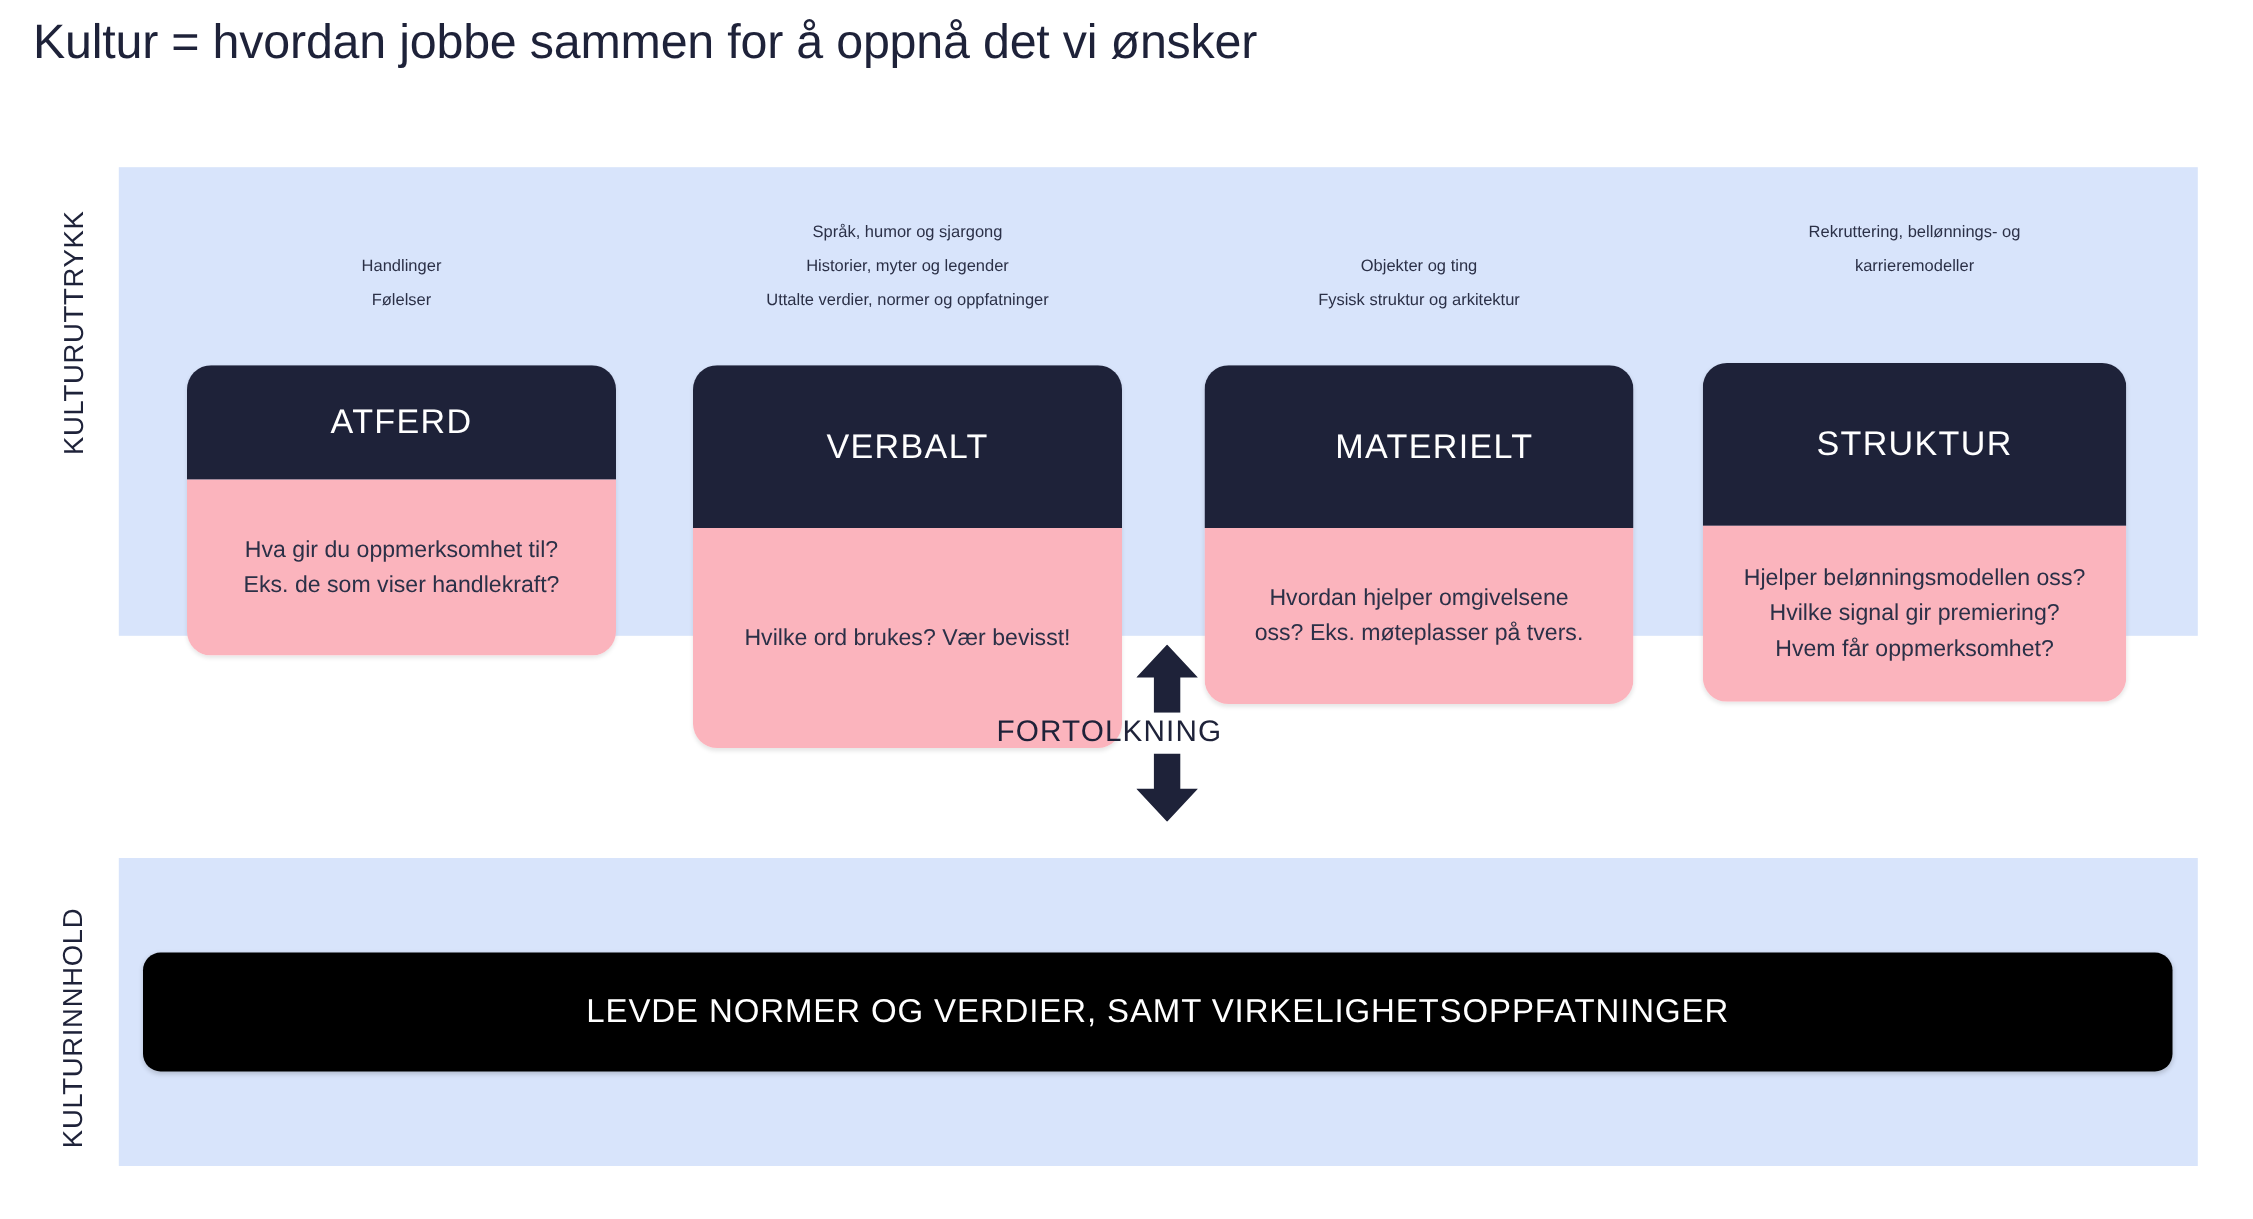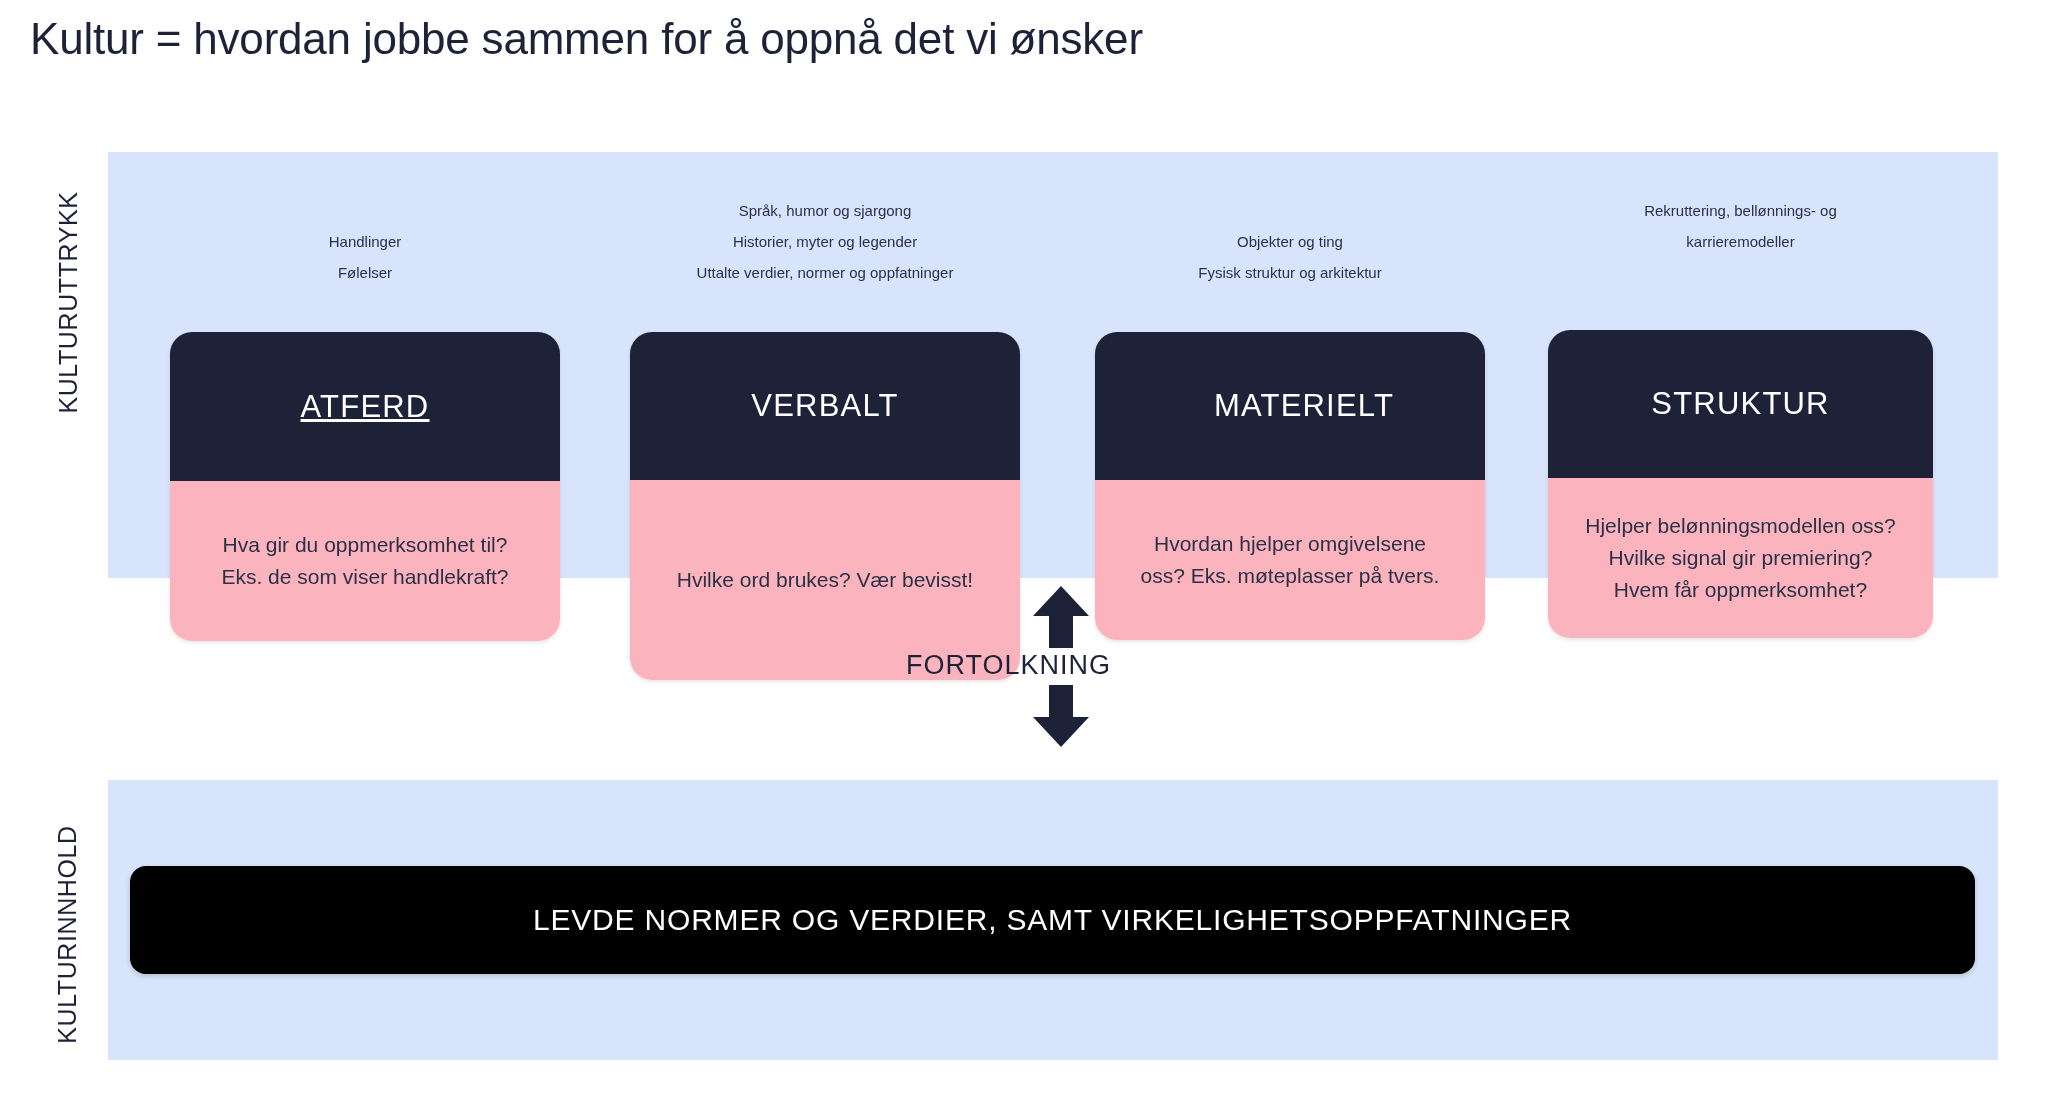--- a/index.html
+++ b/index.html
@@ -127,21 +127,21 @@
   .col-2 { left: 630px;  width: 390px; }
   .col-3 { left: 1095px; width: 390px; }
   .col-4 { left: 1548px; width: 385px; }
 
   .col-1 .col-head { top: 74px; }
   .col-2 .col-head { top: 43px; }
   .col-3 .col-head { top: 74px; }
   .col-4 .col-head { top: 43px; }
 
   .card { top: 180px; }
-  .col-1 .card-top { height: 149px; text-decoration: underline; }
+  .col-1 .card-top { height: 104px; }
   .col-1 .card-body { height: 160px; }
   .col-2 .card-top { height: 148px; }
   .col-2 .card-body { height: 200px; }
   .col-3 .card-top { height: 148px; padding-left: 28px; }
   .col-3 .card-body { height: 160px; }
   .col-4 .card { top: 178px; }
   .col-4 .card-top { height: 148px; }
   .col-4 .card-body { height: 160px; }
 
   

